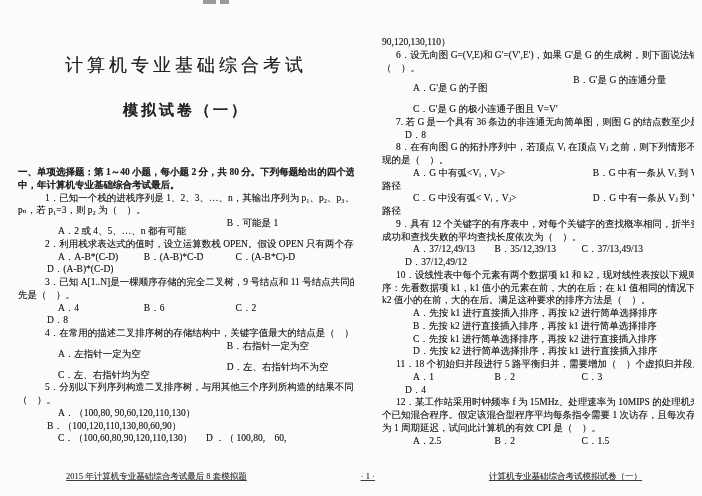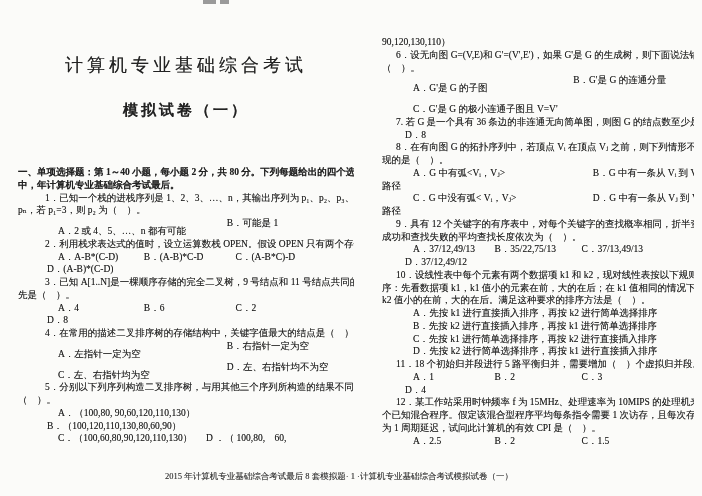--- a/index.html
+++ b/index.html
@@ -30,22 +30,22 @@
   .col-right .optline { padding-left:31px; }
   .dline { padding-left:29px; }
   .col-right .dline { padding-left:23px; }
   .wA  { width:57%; flex:none;margin-top:8px; }   
   .wB  { width:64%; flex:none; }   
   .w50 { width:50%; flex:none; }   
   .o3a { width:29%; flex:none; }   
   .o3b { width:31%; flex:none; }
   .footer {
     position:absolute; left:0; right:0; bottom:13px;
-    display:flex; justify-content:center; align-items:baseline;
-    padding:0 90px 0 66px; font-size:8.5px; color:#3c3c3c;
+    display:flex; justify-content:space-between; align-items:baseline;
+    padding:0 60px 0 66px; font-size:8.5px; color:#3c3c3c;text-decoration:underline;
   }
 </style>
 </head>
 <body>
 
 <div class="page">
   <div class="scan-mark mark1"></div>
   <div class="scan-mark mark2"></div>
 
   <div class="cols">
@@ -146,21 +146,21 @@
           <span>D．G 中有一条从 Vⱼ 到 Vᵢ 的</span>
         </div>
         <div class="ln">路径</div>
       </div>
 
       <div>
         <div class="ln firstr">9．具有 12 个关键字的有序表中，对每个关键字的查找概率相同，折半查找查找</div>
         <div class="ln">成功和查找失败的平均查找长度依次为（　）。</div>
         <div class="ln opts">
           <span class="o3a">A．37/12,49/13</span>
-          <span class="o3b">B．35/22,75/13</span>
+          <span class="o3b">B．35/12,39/13</span>
           <span>C．37/13,49/13</span>
         </div>
         <div class="ln dline">D．37/12,49/12</div>
       </div>
 
       <div>
         <div class="ln firstr">10．设线性表中每个元素有两个数据项 k1 和 k2，现对线性表按以下规则进行排</div>
         <div class="ln">序：先看数据项 k1，k1 值小的元素在前，大的在后；在 k1 值相同的情况下，再看 k2，</div>
         <div class="ln">k2 值小的在前，大的在后。满足这种要求的排序方法是（　）。</div>
         <div class="ln optline">A．先按 k1 进行直接插入排序，再按 k2 进行简单选择排序</div>

